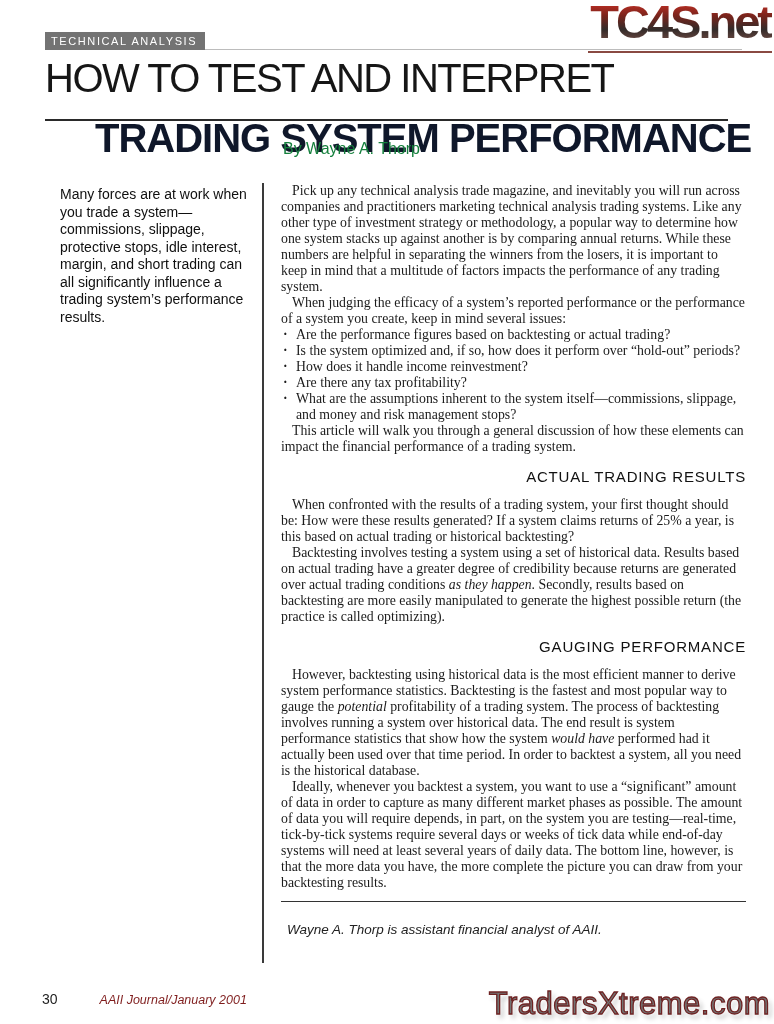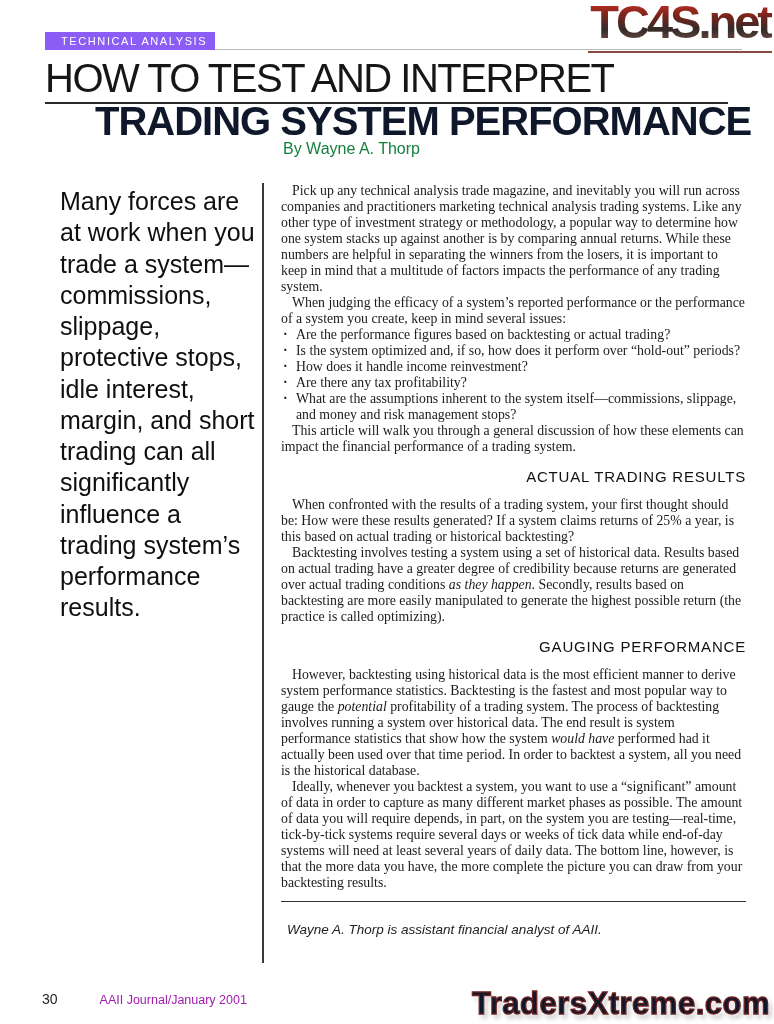--- a/index.html
+++ b/index.html
@@ -21,48 +21,48 @@
     padding:0 2px 2px 2px;
     border-bottom:2px solid #8a4a42;
   }
 
   
   .kicker-row {
     position:absolute; left:45px; top:31px; width:697px;
     border-bottom:1px solid #bcbcbc;
   }
   .kicker {
-    display:inline-block; background:#8b5cf6; color:#ffffff;
-    font-size:11px; letter-spacing:1.6px; padding:3px 8px 3px 16px;
+    display:inline-block; background:#737373; color:#ffffff;
+    font-size:11px; letter-spacing:1.6px; padding:3px 8px 3px 6px;
     margin-bottom:-1px;
   }
 
   
   .title-block { position:absolute; left:45px; top:56px; width:712px; }
   .title-line1 {
     display:block; width:683px;
     font-size:40px; font-weight:400; letter-spacing:-1.5px; color:#161616;
-    border-bottom:2px solid #2a2a2a; padding-bottom:1px;
+    border-bottom:2px solid #2a2a2a; padding-bottom:18px;
     white-space:nowrap;
   }
   .title-line2 {
     display:block; margin-top:-5px; padding-left:50px;
     font-size:40px; font-weight:700; letter-spacing:-1px; color:#0f172a;
     white-space:nowrap;
   }
 
   .byline {
     position:absolute; left:283px; top:140px;
     font-size:16px; color:#15803d;
   }
 
   
   .pull-quote {
     position:absolute; left:60px; top:186px; width:198px;
-    font-size:25px; line-height:1.25; color:#0f0f0f;
+    font-size:14px; line-height:1.25; color:#0f0f0f;
   }
   .col-divider {
     position:absolute; left:262px; top:183px; width:2px; height:780px;
     background:#3a3a3a;
   }
   .body-col {
     position:absolute; left:281px; top:183px; width:465px;
     font-family:"Liberation Serif", serif;
     font-size:13.8px; line-height:16px; color:#1b1b1b;
   }
@@ -101,27 +101,27 @@
     margin-top:20px; padding-left:6px;
     font-family:"Liberation Sans", sans-serif;
     font-style:italic; font-size:13.5px; color:#222222;
   }
 
   
   .footer-left {
     position:absolute; left:42px; top:991px;
     font-size:14px; color:#1d1d1d; display:flex; align-items:baseline;
   }
-  .journal-name { margin-left:42px; font-size:12.5px; color:#a21caf; }
+  .journal-name { margin-left:42px; font-size:12.5px; color:#7f1d1d;font-style:italic; }
 
   .tradersxtreme {
     position:absolute; right:4px; bottom:2px; z-index:20;
-    font-family:"Liberation Sans", sans-serif; font-weight:700;
+    font-family:"Liberation Sans", sans-serif; font-weight:400;
     font-size:31px; letter-spacing:0.5px; white-space:nowrap;
-    color:#0f172a;
+    color:#737373;
     -webkit-text-stroke:1.3px #6e2222;
     text-shadow: 0 0 2px #ffffff, 0 0 4px #ffffff, 0 0 6px #ffffff,
                  3px 4px 5px rgba(0,0,0,0.30);
   }
   i { font-style:italic; }
 </style>
 </head>
 <body>
 
 <div class="page">

